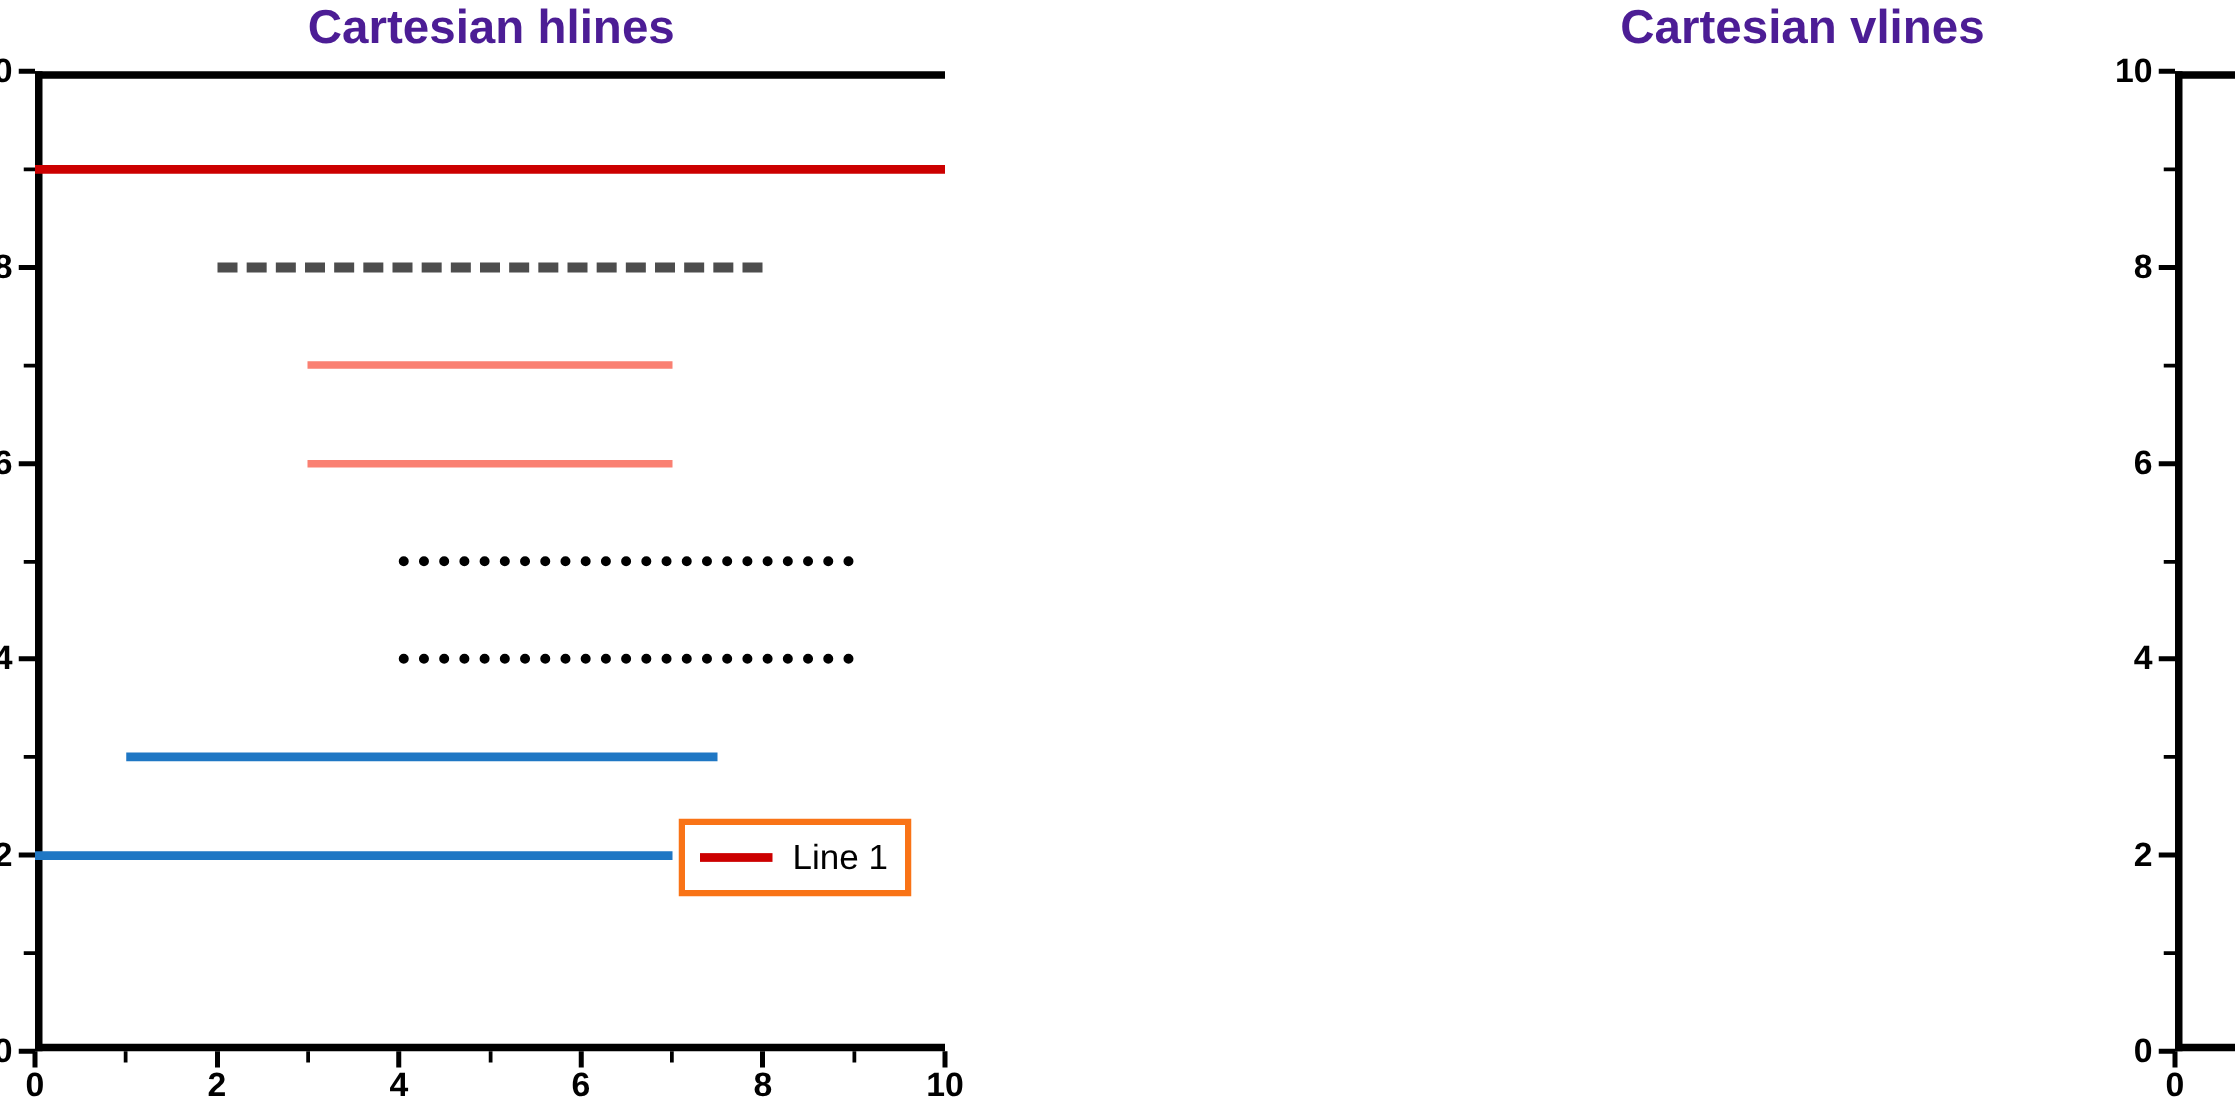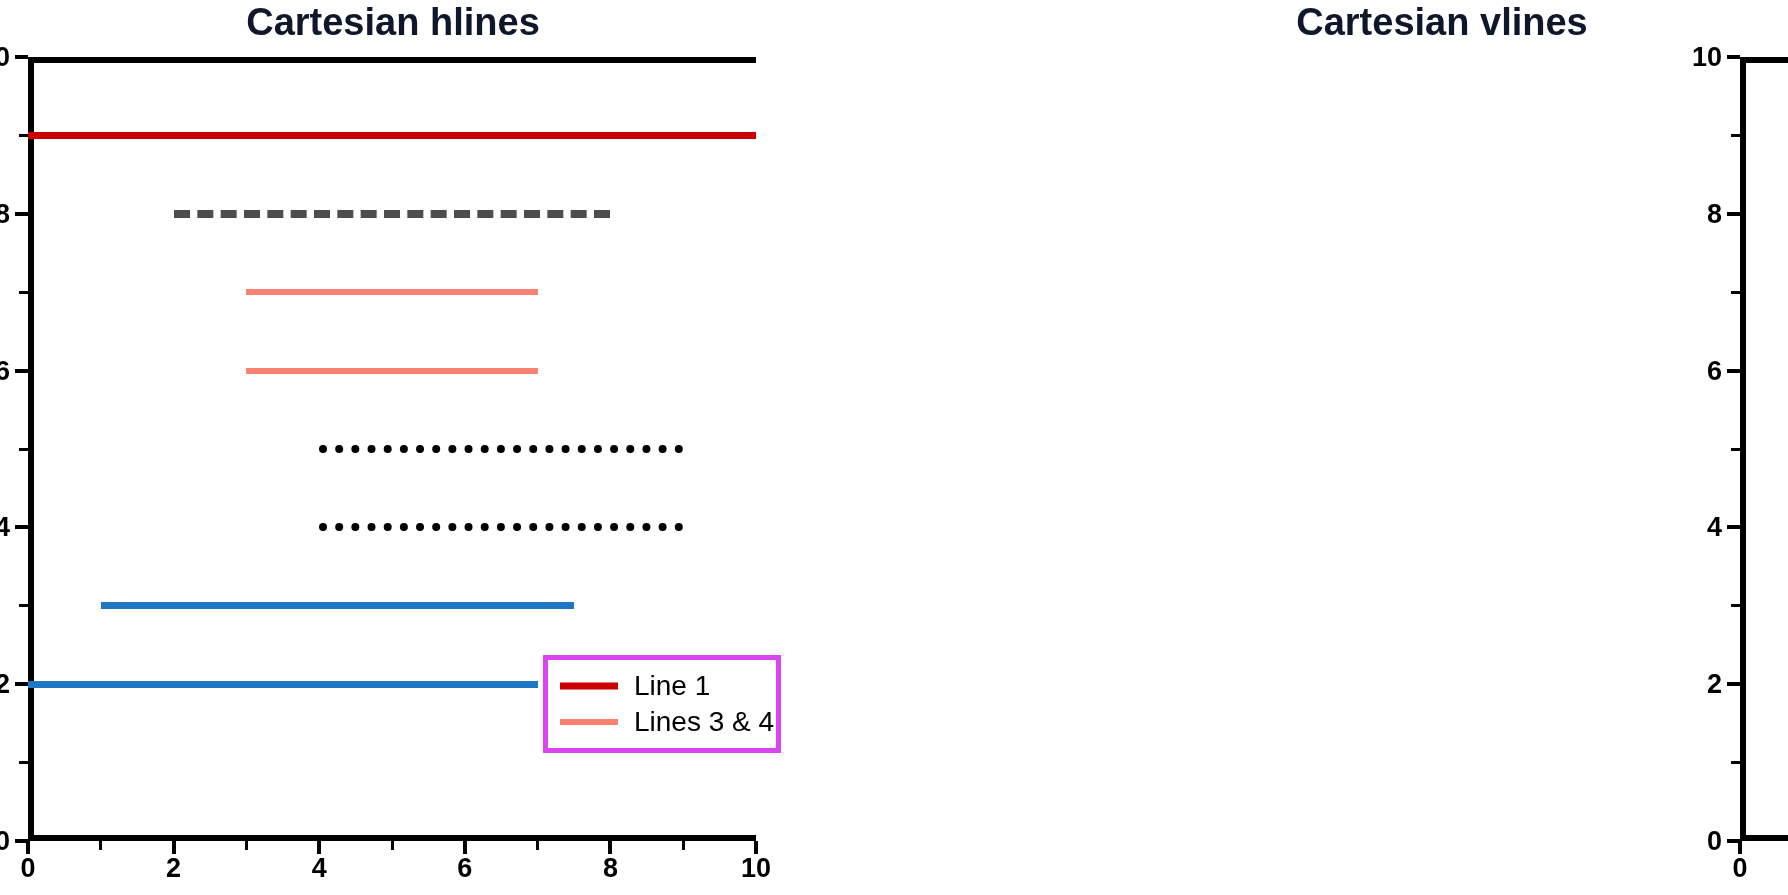--- a/index.html
+++ b/index.html
@@ -27,21 +27,21 @@
   #panel-left  { left: 0px;   width: 818px; }
   #panel-right { left: 830px; width: 958px; }
 
   .panel-title {
     position: absolute;
     top: 0px;
     height: 46px;
     line-height: 44px;
     font-size: 38px;
     font-weight: bold;
-    color: #0f172a;
+    color: #4c1d95;
     text-align: center;
     white-space: nowrap;
     font-family: "Liberation Sans", sans-serif;
   }
   #panel-left .panel-title  { left: 28px; width: 730px; }
   #panel-right .panel-title { left: 52px; width: 1120px; }
 
   
   .plot-area {
     position: absolute;
@@ -102,22 +102,22 @@
   
   .hline, .vline {
     position: absolute;
   }
   .hline { height: 0; border-top-style: solid; }
 
   
   .legend {
     position: absolute;
     background: #ffffff;
-    border: 5px solid #d946ef;
-    padding: 8px 2px 8px 12px;
+    border: 5px solid #f97316;
+    padding: 8px 14px 8px 12px;
     box-sizing: border-box;
     z-index: 5;
     text-align: center;
   }
   #legend-left  { left: 543px; top: 655px; }
 
   .legend-row {
     display: flex;
     align-items: center;
     height: 36px;
@@ -206,26 +206,20 @@
         </div>
     </div>
 
     <div class="legend" id="legend-left">
         <div class="legend-row">
           <span class="legend-swatch">
             <span class="bar" style="border-top: 7px solid rgb(204, 0, 0);"></span>
           </span>
           <span class="legend-label">Line 1</span>
         </div>
-        <div class="legend-row">
-          <span class="legend-swatch">
-            <span class="bar" style="border-top: 6px solid rgb(250, 128, 114);"></span>
-          </span>
-          <span class="legend-label">Lines 3 &amp; 4</span>
-        </div>
       </div>
   </div>
 
   <div class="panel" id="panel-right">
 
     <div class="panel-title">Cartesian vlines</div>
 
     <div class="plot-area" id="plot-right">
       <div class="axis-line axis-top"></div>
       <div class="axis-line axis-bottom"></div>

